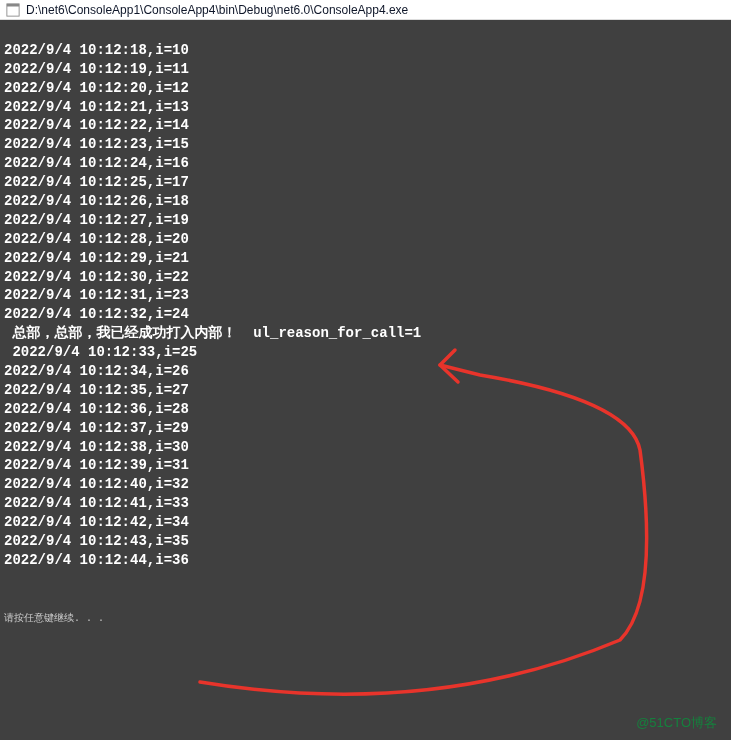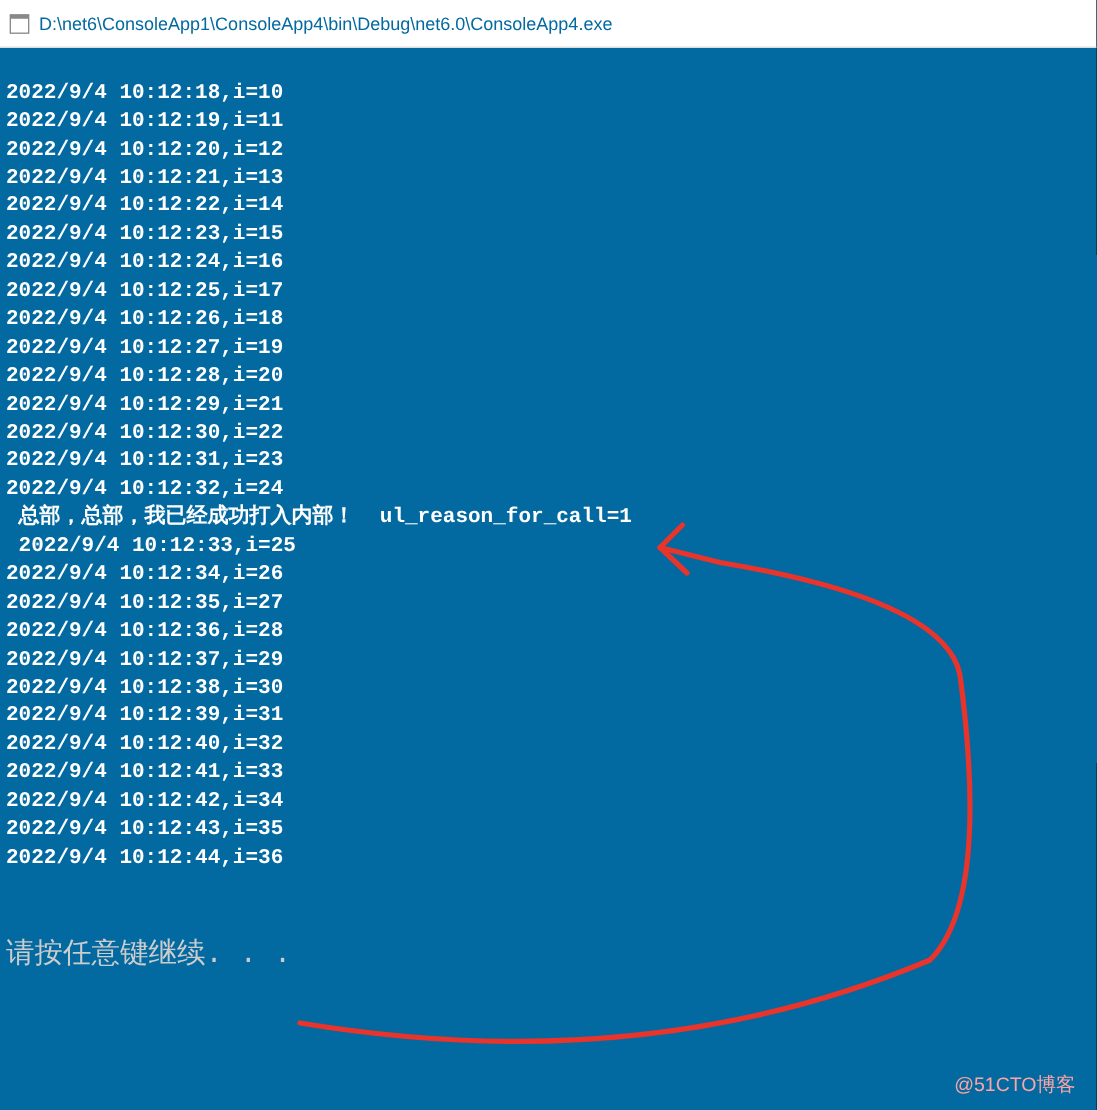--- a/index.html
+++ b/index.html
@@ -14,74 +14,74 @@
       font-family: Consolas, "Courier New", monospace;
       font-size: 13px;
       overflow: hidden;
       position: relative;
     }
     .window {
       position: relative;
     }
     .titlebar {
       background: #fff;
-      height: 32px;
+      height: 20px;
       display: flex;
       align-items: center;
       padding: 0 6px;
-      color: #0369a1;
+      color: #0f172a;
       font-family: "Segoe UI", Tahoma, sans-serif;
       font-size: 12px;
       border-bottom: 1px solid #ddd;
     }
     .titlebar-icon {
       width: 14px;
       height: 14px;
       margin-right: 6px;
       display: inline-flex;
       align-items: center;
       justify-content: center;
     }
     .titlebar-icon svg {
       width: 14px;
       height: 14px;
     }
     .console-body {
-      background: #0369a1;
+      background: #404040;
       color: #fff;
       padding: 2px 4px;
       font-weight: bold;
       font-size: 14px;
       line-height: 1.35;
       white-space: pre;
     }
     .console-line {
       white-space: pre;
     }
     .second-window {
       margin-top: 0;
     }
     .watermark {
       position: absolute;
       bottom: 8px;
       right: 14px;
-      color: #fca5a5;
+      color: #15803d;
       font-family: "Segoe UI", Tahoma, sans-serif;
       font-size: 13px;
     }
     .arrow-overlay {
       position: absolute;
       top: 0;
       left: 0;
       pointer-events: none;
     }
     .prompt-line {
       color: #ccc;
       font-weight: normal;
-      font-size: 19px;
+      font-size: 10px;
     }
   </style>
 </head>
 <body>
 
 <div class="window">
   <div class="titlebar">
     <span class="titlebar-icon">
       <svg viewBox="0 0 16 16">
           <rect x="1" y="1" width="14" height="14" fill="none" stroke="#888" stroke-width="1"></rect>

